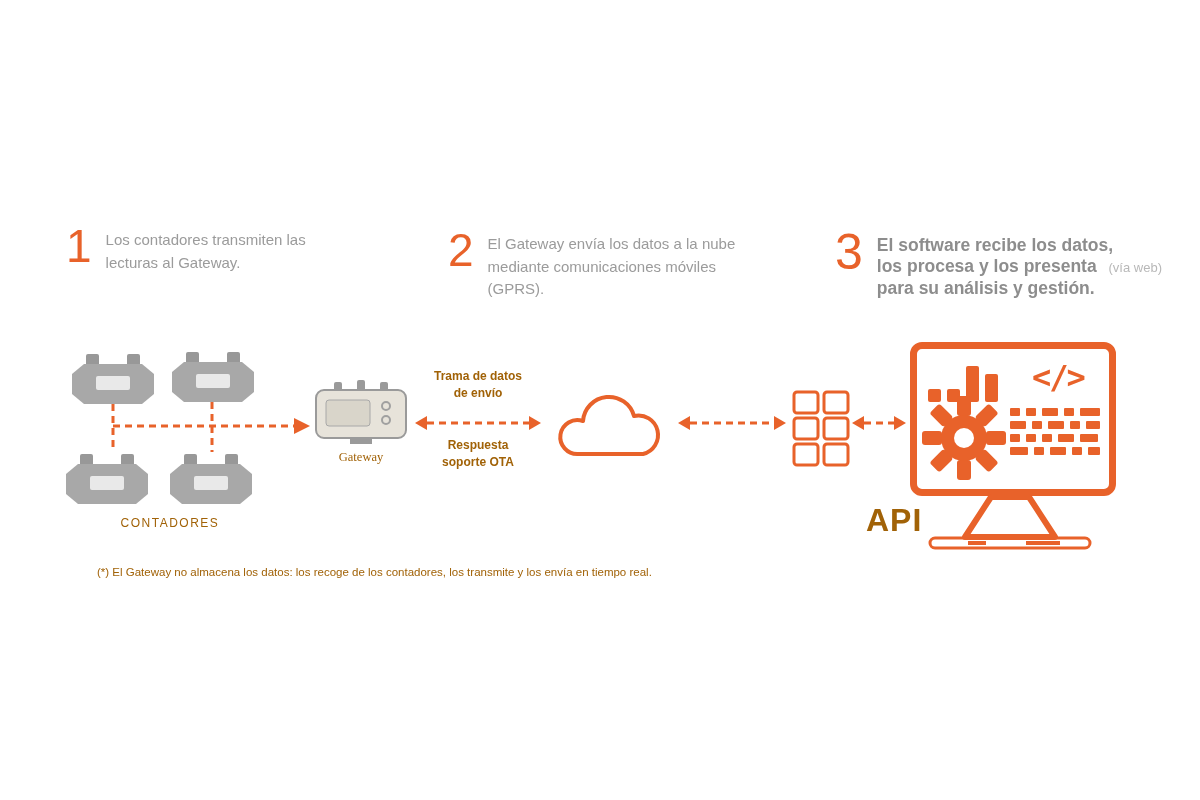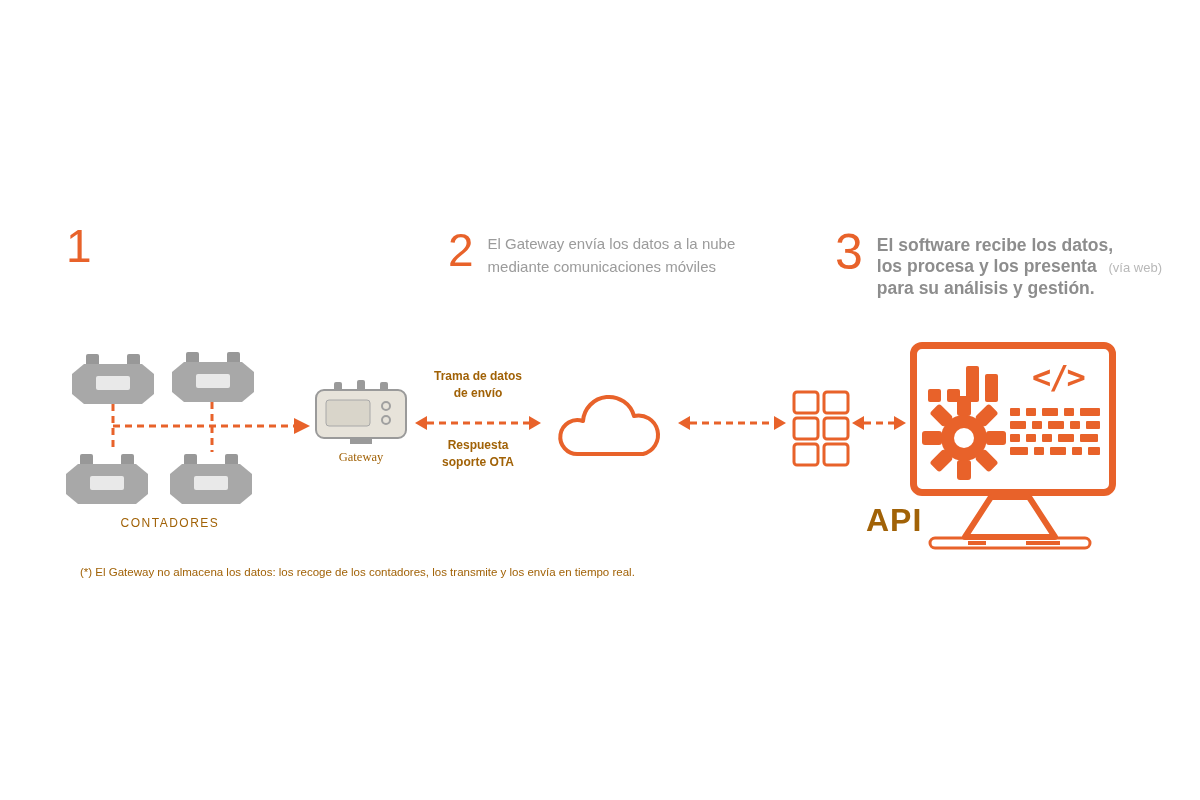--- a/index.html
+++ b/index.html
@@ -29,27 +29,32 @@
   .code-glyph{
     color:#E8622A;font-size:32px;font-weight:bold;
     font-family:"DejaVu Sans Mono",monospace;letter-spacing:-2px;
   }
 </style>
 </head>
 <body>
 
 <div class="abs step" style="left:66px;top:226px;">
   <div class="step-num">1</div>
+  <div class="step-text">
+    <span class="ln">Los contadores transmiten las</span>
+    <span class="ln">lecturas al Gateway.</span>
+  </div>
 </div>
 
 <div class="abs step" style="left:448px;top:230px;">
   <div class="step-num">2</div>
   <div class="step-text">
     <span class="ln">El Gateway envía los datos a la nube</span>
     <span class="ln">mediante comunicaciones móviles</span>
+    <span class="ln">(GPRS).</span>
   </div>
 </div>
 
 <div class="abs step" id="step3" style="left:835px;top:230px;">
   <div class="step-num">3</div>
   <div class="step-text">
     <span class="ln">El software recibe los datos,</span>
     <span class="ln"><span>los procesa y los presenta</span> <span class="light">(vía web)</span></span>
     <span class="ln">para su análisis y gestión.</span>
   </div>
@@ -197,13 +202,13 @@
 
 <svg class="abs" style="left:955px;top:494px;" width="110" height="46" viewBox="0 0 110 46">
   <polygon points="36,3 74,3 100,43 10,43" fill="#ffffff" stroke="#E8622A" stroke-width="6" stroke-linejoin="round"></polygon>
 </svg>
 <svg class="abs" style="left:928px;top:536px;" width="164" height="14" viewBox="0 0 164 14">
   <rect x="2" y="2" width="160" height="10" rx="5" fill="none" stroke="#E8622A" stroke-width="3"></rect>
   <rect x="40" y="5" width="18" height="4" fill="#E8622A"></rect>
   <rect x="98" y="5" width="34" height="4" fill="#E8622A"></rect>
 </svg>
 
-<div class="abs orange footnote" style="left:80px;top:566px;text-align:center;">(*) El Gateway no almacena los datos: los recoge de los contadores, los transmite y los envía en tiempo real.</div>
+<div class="abs orange footnote" style="left:97px;top:566px;text-align:center;">(*) El Gateway no almacena los datos: los recoge de los contadores, los transmite y los envía en tiempo real.</div>
 
 </body></html>

